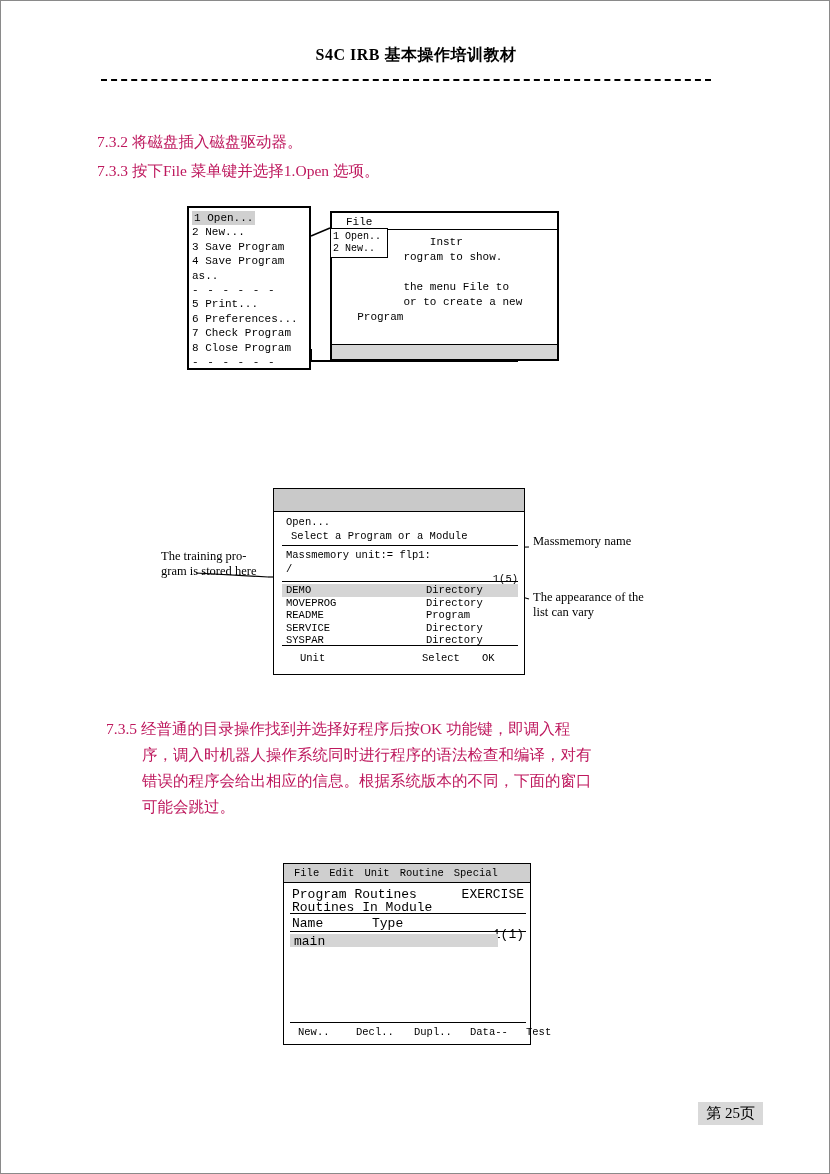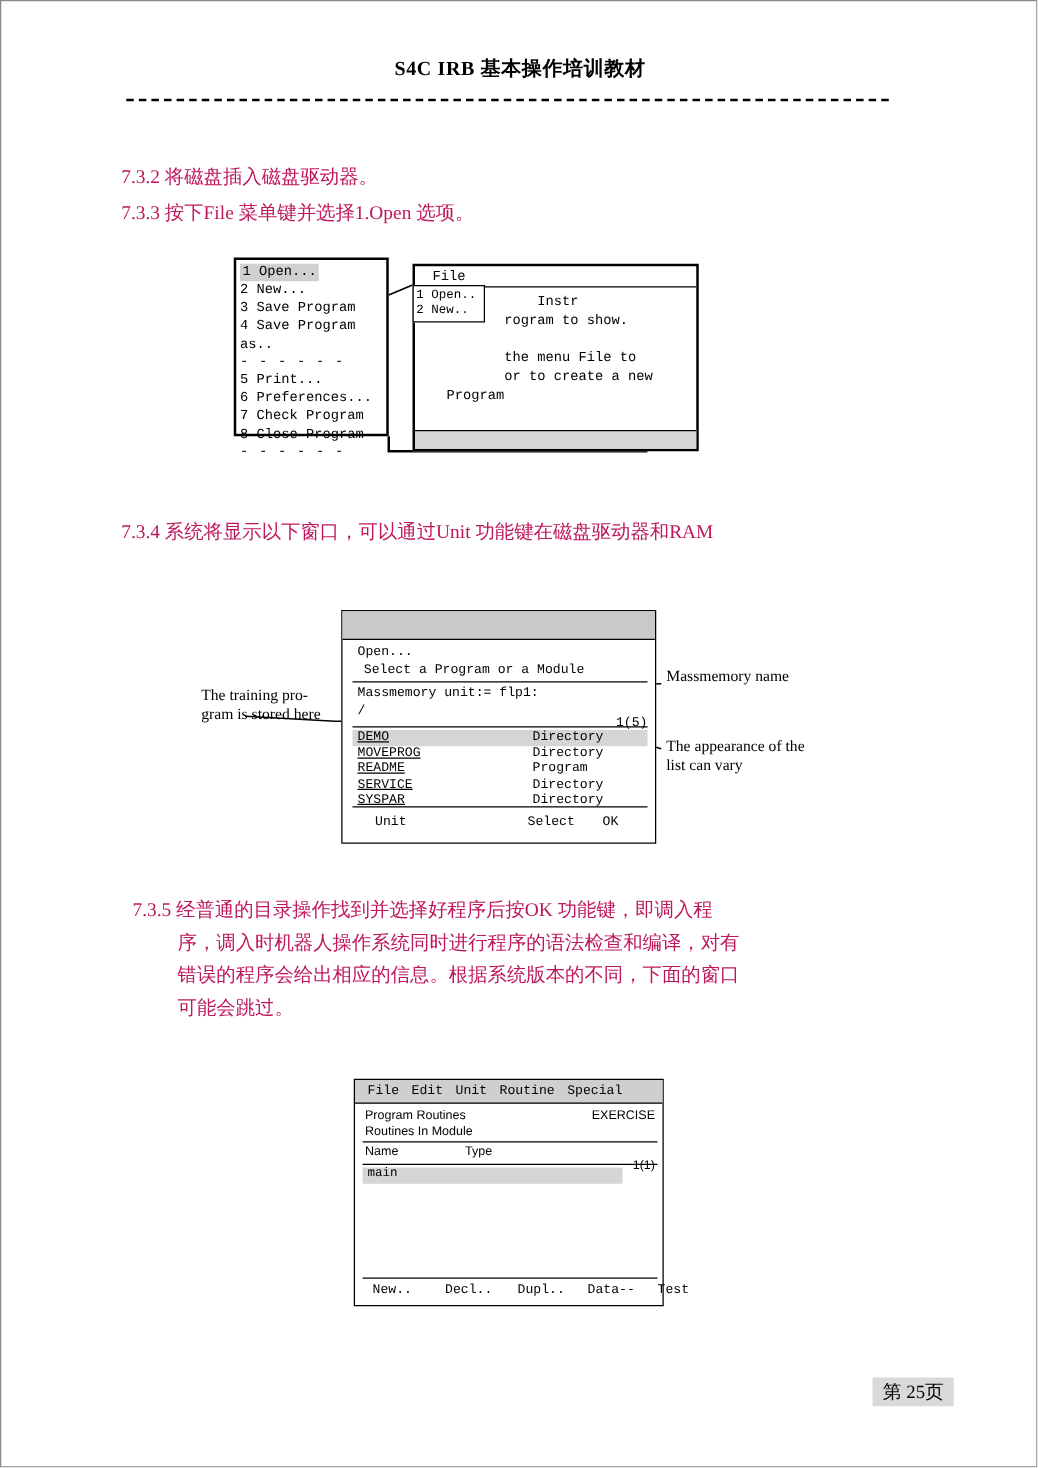--- a/index.html
+++ b/index.html
@@ -114,21 +114,21 @@
     font-family: "Liberation Mono", monospace;
     font-size: 10px;
     line-height: 12px;
     padding: 2px 2px;
     box-sizing: border-box;
   }
   .fig1 .menu {
     position: absolute;
     left: 0; top: 0;
     width: 124px;
-    height: 143px;
+    height: 164px;
     border: 2px solid #000;
     background: #fff;
     box-sizing: border-box;
     font-family: "Liberation Mono", monospace;
     font-size: 11px;
     line-height: 14.4px;
     padding: 3px 0 0 3px;
   }
   .fig1 .menu .sel {
     background: #d0d0d0;
@@ -181,21 +181,21 @@
     width: 236px;
   }
   .fig2 .row {
     display: flex;
     font-family: "Liberation Mono", monospace;
     font-size: 10.5px;
     line-height: 12.5px;
     padding: 0 4px;
   }
   .fig2 .row.hl { background: #d5d5d5; }
-  .fig2 .row .nm { width: 140px; text-decoration: underline; }
+  .fig2 .row .nm { width: 140px; }
   .fig2 .b-unit { position: absolute; left: 26px; top: 163px; }
   .fig2 .b-cancel { position: absolute; left: 148px; top: 163px; }
   .fig2 .b-ok { position: absolute; left: 208px; top: 163px; }
 
   .annot {
     position: absolute;
     font-family: "Liberation Serif", serif;
     font-size: 12.5px;
     line-height: 15px;
     color: #000;
@@ -230,40 +230,40 @@
     background: #cfcfcf;
     border-bottom: 1px solid #000;
     font-family: "Liberation Mono", monospace;
     font-size: 10.5px;
     display: flex;
     align-items: center;
   }
   .fig3 .menubar span { margin-left: 10px; }
   .fig3 .txt {
     position: absolute;
-    font-family: Liberation Sans, sans-serif;
-    font-size: 10px;
+    font-family: Liberation Mono, monospace;
+    font-size: 13px;
     white-space: pre;
   }
   .fig3 .l1 { left: 8px; top: 23px; }
   .fig3 .r1 { right: 6px; top: 23px; }
   .fig3 .l2 { left: 8px; top: 36px; }
   .fig3 .hdr-name { left: 8px; top: 52px; }
   .fig3 .hdr-type { left: 88px; top: 52px; }
   .fig3 .counter { right: 6px; top: 63px; }
   .fig3 .hr1 { position: absolute; left: 6px; top: 49px; width: 236px; border-top: 1px solid #000; }
   .fig3 .hr2 { position: absolute; left: 6px; top: 67px; width: 236px; border-top: 1px solid #000; }
   .fig3 .hr3 { position: absolute; left: 6px; top: 158px; width: 236px; border-top: 1px solid #000; }
   .fig3 .mainrow {
     position: absolute;
     left: 6px; top: 70px;
     width: 208px; height: 13px;
     background: #d5d5d5;
     font-family: "Liberation Mono", monospace;
-    font-size: 10px;
+    font-size: 13px;
     padding-left: 4px;
     box-sizing: border-box;
   }
   .fig3 .footer {
     position: absolute;
     left: 0; top: 162px;
     width: 100%;
     font-family: "Liberation Mono", monospace;
     font-size: 10.5px;
   }
@@ -329,21 +329,20 @@
       <div class="dash">- - - - - -</div>
       <div>5 Print...</div>
       <div>6 Preferences...</div>
       <div>7 Check Program</div>
       <div>8 Close Program</div>
       <div class="dash">- - - - - -</div>
     </div>
   </div>
 
   <div class="para p-734">
-    <span class="ind">7.3.4 系统将显示以下窗口，可以通过Unit 功能键在磁盘驱动器和RAM</span>
   </div>
 
   <svg class="ann-lines">
     <line x1="267" y1="576" x2="284" y2="576" stroke="#000" stroke-width="1.2"></line>
     <polygon points="284,576 276,572 276,580" fill="#000"></polygon>
     <line x1="195" y1="572" x2="267" y2="576" stroke="#000" stroke-width="1.2"></line>
     <line x1="528" y1="546" x2="430" y2="548" stroke="#000" stroke-width="1.2"></line>
     <polygon points="430,548 438,544 438,552" fill="#000"></polygon>
     <line x1="528" y1="598" x2="500" y2="590" stroke="#000" stroke-width="1.2"></line>
     <polygon points="500,590 509,588 506,596" fill="#000"></polygon>

